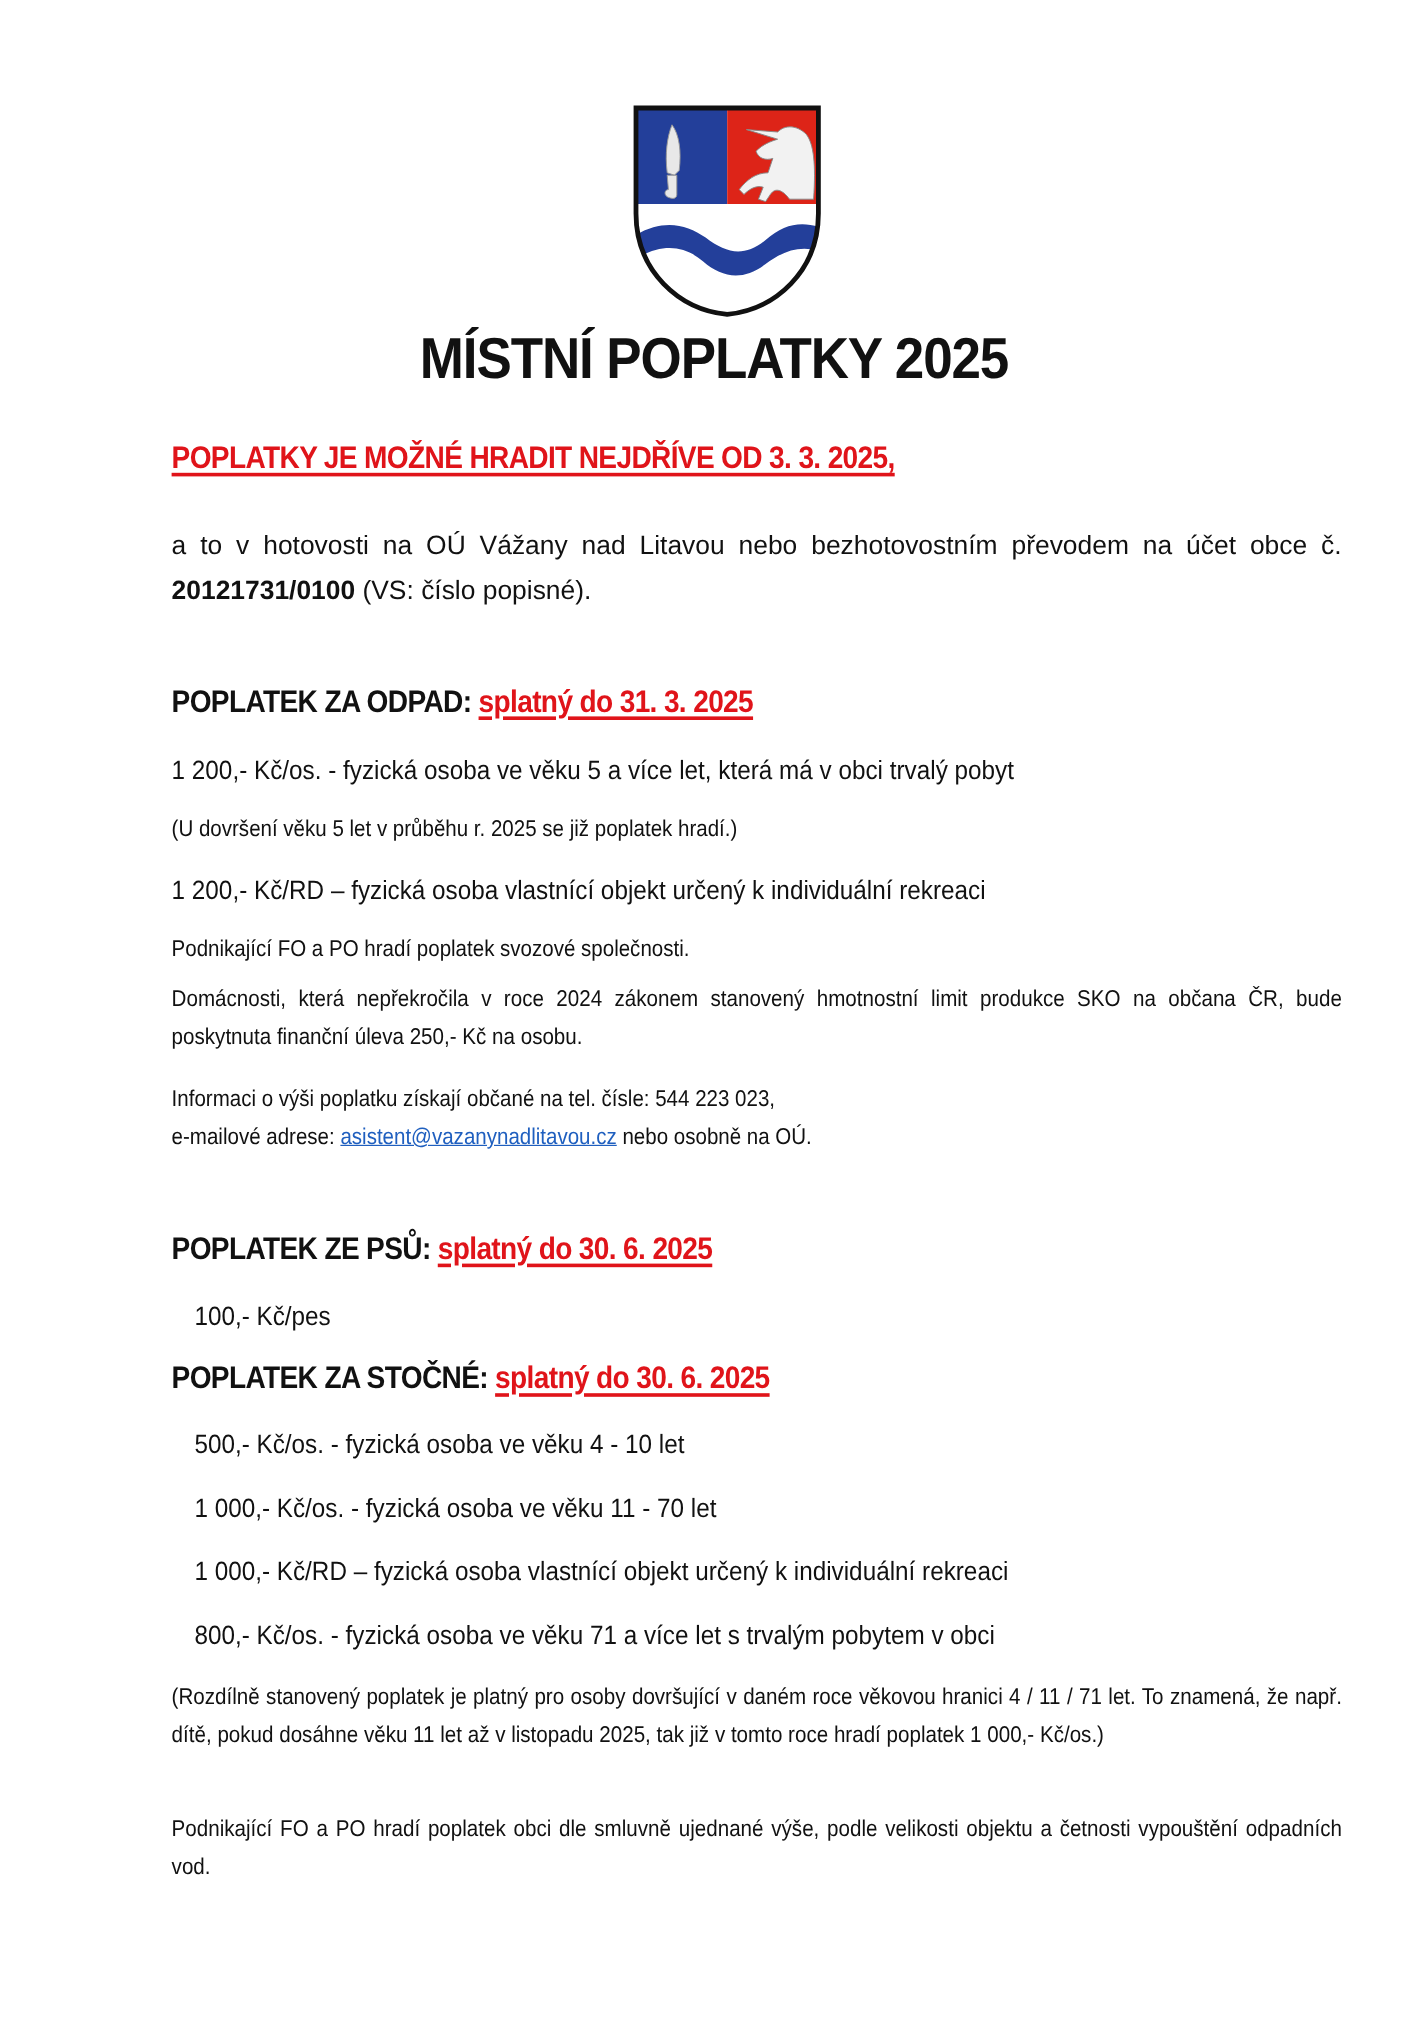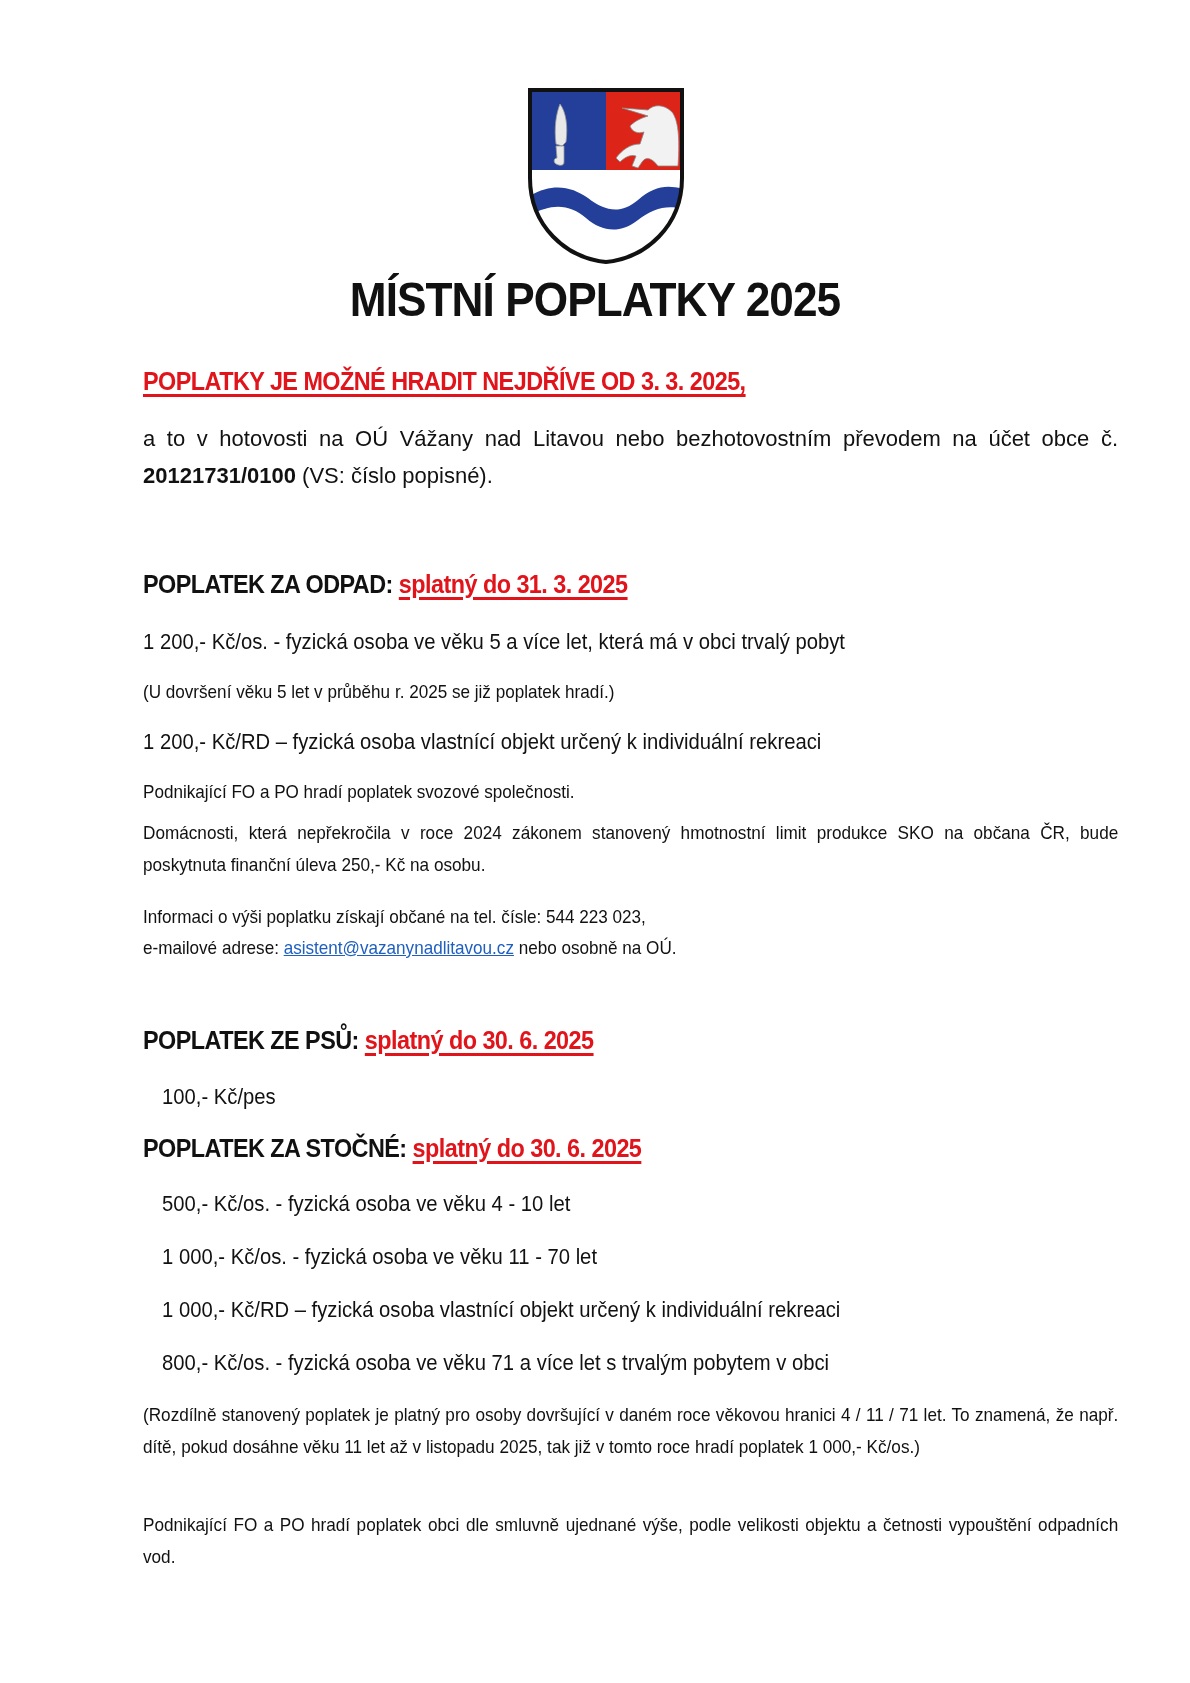--- a/index.html
+++ b/index.html
@@ -42,21 +42,21 @@
   <path d="M34 18 C40 26 42 40 40 56 L36 60 L30 58 C28 42 30 28 34 18 Z M30 60 L38 60 L38 76 C38 80 34 80 30 78 C27 76 28 72 31 72 Z" fill="#e8e8e8" stroke="#999" stroke-width="0.8"></path>
 
   <path d="M96 22 L122 24 C128 18 138 18 146 26 C152 34 154 50 152 80 L132 80 C126 72 120 70 116 76 L112 82 L106 80 L110 70 C104 68 98 72 94 76 L90 72 C96 64 104 58 114 58 L118 46 C112 48 106 46 104 40 C110 34 116 32 122 30 Z" fill="#f2f2f2" stroke="#888" stroke-width="0.8"></path>
   <path d="M4 4 H156 V92 C156 140 120 172 80 176 C40 172 4 140 4 92 Z" fill="none" stroke="#111" stroke-width="4"></path>
 </svg>
 
 <div class="abs title">MÍSTNÍ POPLATKY 2025</div>
 
 <div class="abs redhead red u">POPLATKY JE MOŽNÉ HRADIT NEJDŘÍVE OD 3. 3. 2025,</div>
 
-<div class="abs para" style="top:420px;"><span>a to v hotovosti na OÚ Vážany nad Litavou nebo bezhotovostním převodem na účet obce č. </span><b>20121731/0100</b><span> (VS: číslo popisné).</span></div>
+<div class="abs para" style="top:436px;"><span>a to v hotovosti na OÚ Vážany nad Litavou nebo bezhotovostním převodem na účet obce č. </span><b>20121731/0100</b><span> (VS: číslo popisné).</span></div>
 
 <div class="abs sechead" style="top:569px;">
   <span>POPLATEK ZA ODPAD:</span>
   <span class="red u">splatný do 31. 3. 2025</span>
 </div>
 <div class="abs item" style="left:143px; top:629px;">1 200,- Kč/os. - fyzická osoba ve věku 5 a více let, která má v obci trvalý pobyt</div>
 <div class="abs small" style="top:681px;">(U dovršení věku 5 let v průběhu r. 2025 se již poplatek hradí.)</div>
 <div class="abs item" style="left:143px; top:729px;">1 200,- Kč/RD – fyzická osoba vlastnící objekt určený k individuální rekreaci</div>
 <div class="abs small" style="top:781px;">Podnikající FO a PO hradí poplatek svozové společnosti.</div>
 <div class="abs smallpara" style="top:817px;">Domácnosti, která nepřekročila v roce 2024 zákonem stanovený hmotnostní limit produkce SKO na občana ČR, bude poskytnuta finanční úleva 250,- Kč na osobu.</div>

